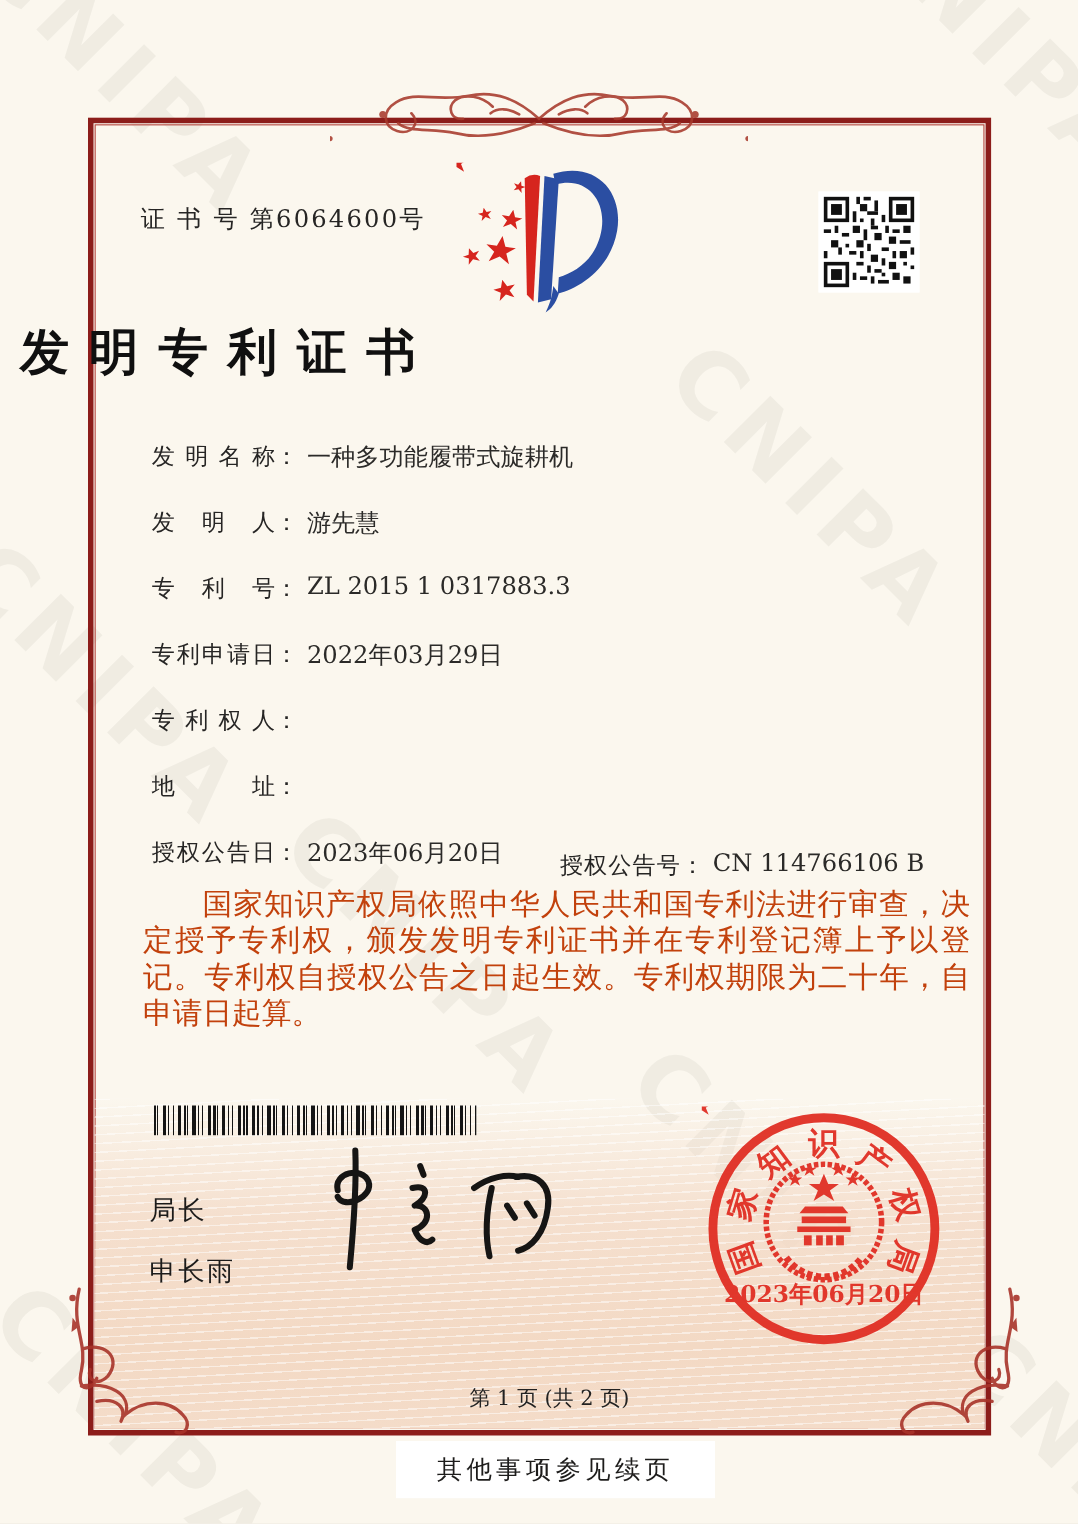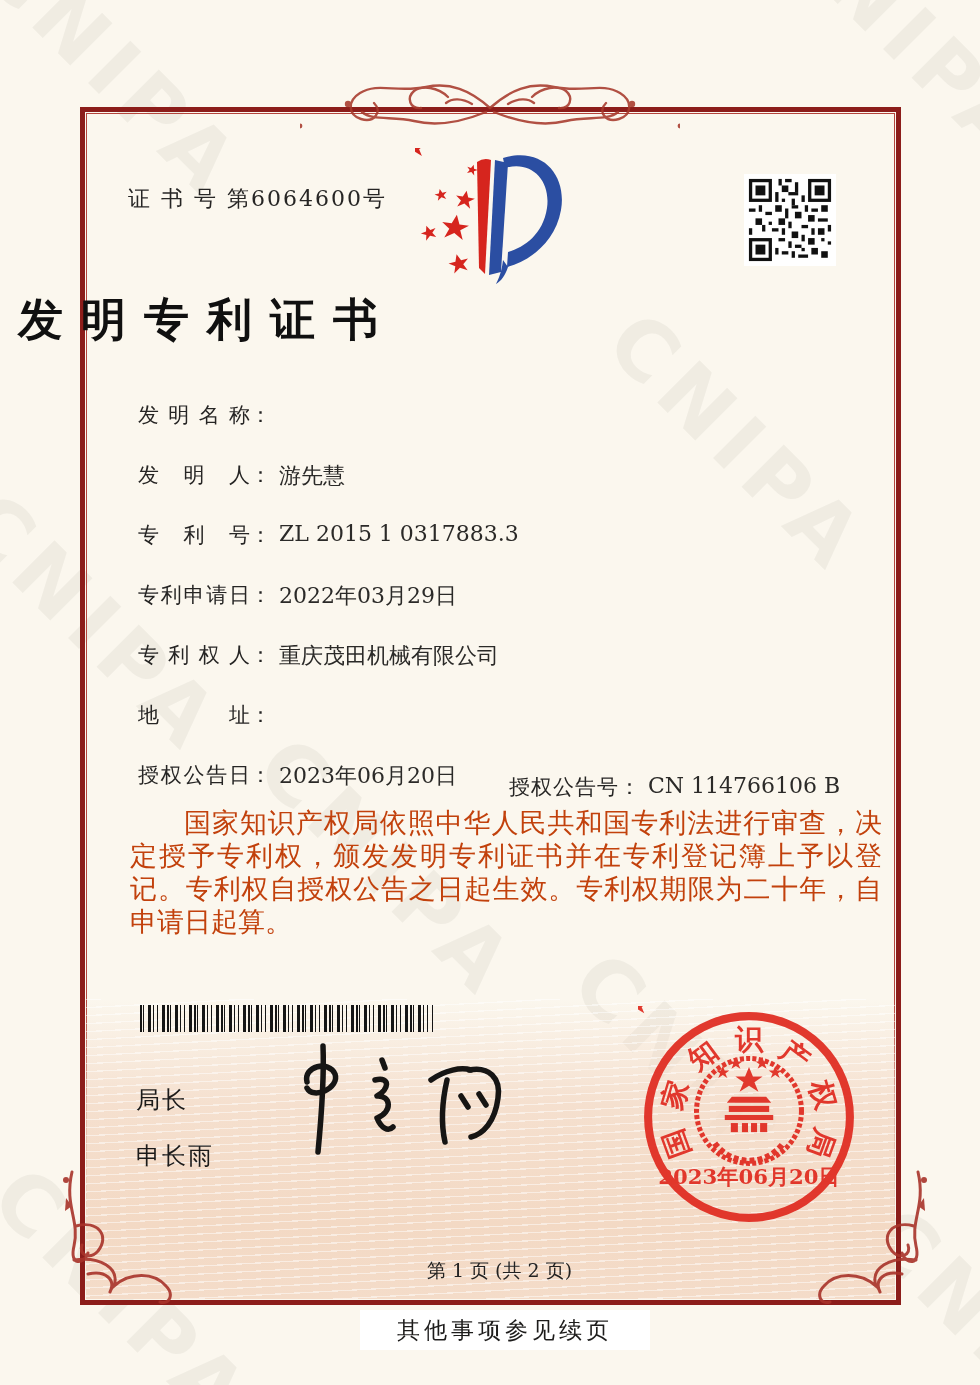--- a/index.html
+++ b/index.html
@@ -66,21 +66,21 @@
     font-family:"DejaVu Sans","Liberation Sans",sans-serif; font-size:24px; color:#1c1b1a;
   }
   .issuer div{margin-bottom:24px; letter-spacing:2px;}
   .signature{position:absolute; left:285px; top:1040px; z-index:3;}
   .seal{position:absolute; left:638px; top:1006px; z-index:4; opacity:.93;}
   .page-no{
     position:absolute; left:98px; right:79px; top:1258px; text-align:center;
     font-size:19px; z-index:3; color:#222;
   }
   .note-box{
-    position:absolute; left:360px; top:1310px; width:290px; height:40px; z-index:2;
+    position:absolute; left:360px; top:1310px; width:290px; height:52px; z-index:2;
     background:#ffffff; display:flex; align-items:center; justify-content:center;
     font-size:23px; letter-spacing:4px; color:#1d1c1b;
   }
   .orn{position:absolute; z-index:2; pointer-events:none;}
   .orn-top{left:300px; top:74px;}
   .orn-bl{left:52px; top:1168px;}
   .orn-br{left:778px; top:1168px; transform:scaleX(-1);}
 </style>
 </head>
 <body>
@@ -215,40 +215,40 @@
         <rect x="16" y="21" width="1" height="1"></rect>
     </g>
   </svg>
 
   <div class="title">发明专利证书</div>
 
   <div class="fields">
     <div class="frow">
       <span class="flabel">发明名称</span>
         <span class="fcolon">：</span>
+      <span class="fvalue">一种多功能履带式旋耕机</span>
     </div>
     <div class="frow">
       <span class="flabel">发明人</span>
         <span class="fcolon">：</span>
       <span class="fvalue">游先慧</span>
     </div>
     <div class="frow">
       <span class="flabel">专利号</span>
         <span class="fcolon">：</span>
       <span class="fvalue">ZL 2015 1 0317883.3</span>
     </div>
     <div class="frow">
       <span class="flabel">专利申请日</span>
         <span class="fcolon">：</span>
       <span class="fvalue">2022年03月29日</span>
     </div>
     <div class="frow">
       <span class="flabel">专利权人</span>
         <span class="fcolon">：</span>
-      <span class="fvalue">重庆茂田机械有限公司</span>
     </div>
     <div class="frow">
       <span class="flabel">地址</span>
         <span class="fcolon">：</span>
     </div>
     <div class="frow">
       <span class="flabel">授权公告日</span>
         <span class="fcolon">：</span>
       <span class="fvalue">2023年06月20日</span>
       <span class="grant-extra">

